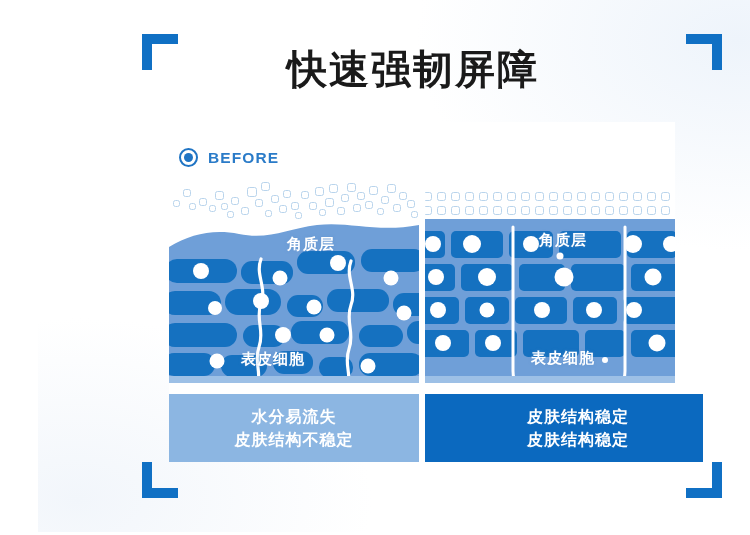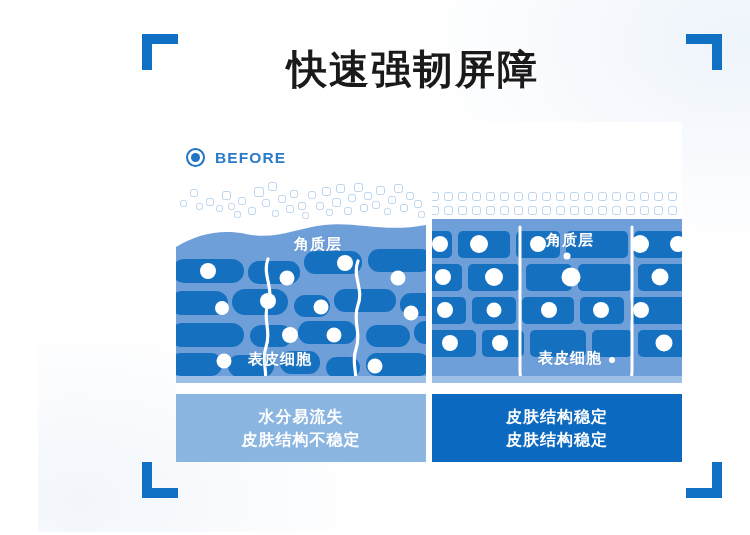--- a/index.html
+++ b/index.html
@@ -40,21 +40,21 @@
   #title{
     position:absolute;left:0;top:42px;width:750px;
     text-align:center;
     font-size:40px;font-weight:700;color:#1a1a1a;
     letter-spacing:2px;
     font-family:"DejaVu Sans","Liberation Sans",sans-serif;
   }
 
   
   #panel{
-    position:absolute;left:138px;top:122px;width:506px;height:340px;
+    position:absolute;left:131px;top:122px;width:506px;height:340px;
     background:#ffffff;
   }
 
   .side{position:absolute;top:0;height:340px;}
   .side-before{left:0;width:250px;}
   .side-after{left:256px;width:250px;}
 
   
   .hdr{position:absolute;left:10px;top:26px;display:flex;align-items:center;gap:10px;}
   .radio{
@@ -92,21 +92,21 @@
 
   
   .caption{
     position:absolute;left:0;top:272px;width:250px;height:68px;
     display:flex;flex-direction:column;align-items:center;justify-content:center;
     color:#fff;font-weight:700;line-height:1.45;
     font-family:"DejaVu Sans","Liberation Sans",sans-serif;
     font-size:16px;letter-spacing:1px;
   }
   .cap-before{background:#8cb6e2;}
-  .cap-after{background:#0b69bf;}
+  .cap-after{background:#0b69bf;padding-left:28px;}
 </style>
 </head>
 <body>
 
 <div id="root">
 
   <div class="bracket bk-tl">
     <span class="h"></span>
       <span class="v"></span>
   </div>

